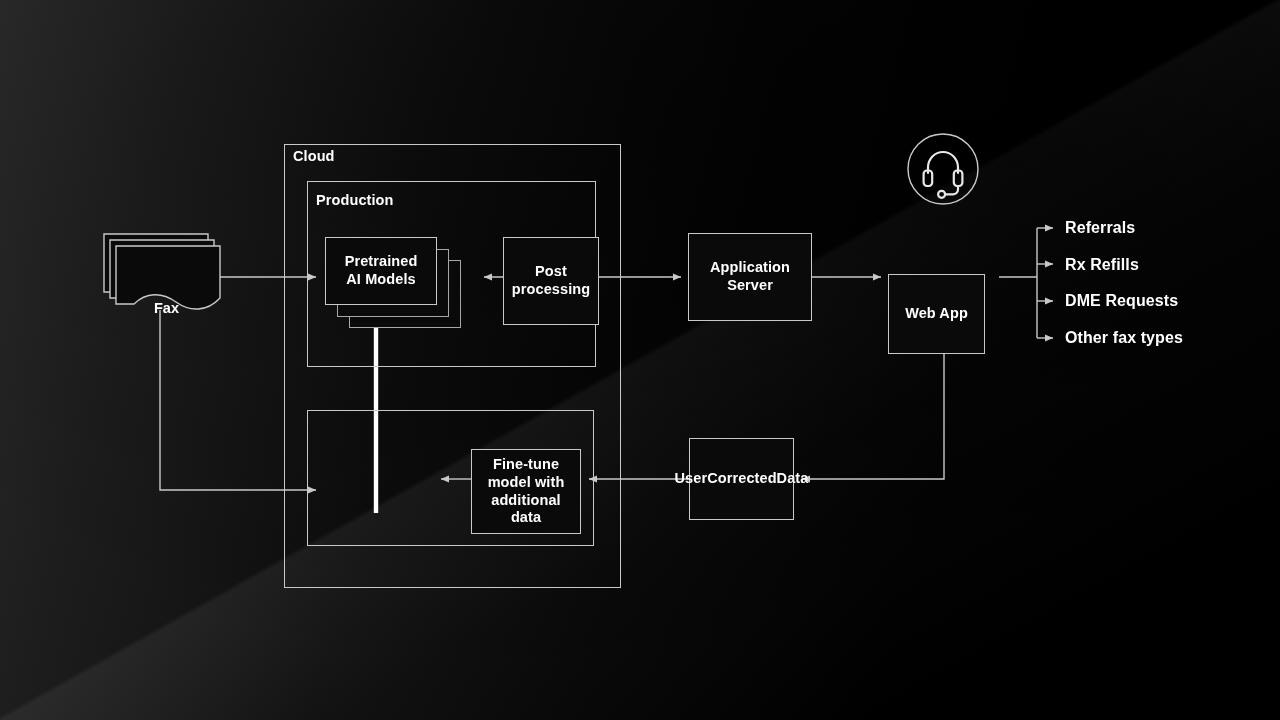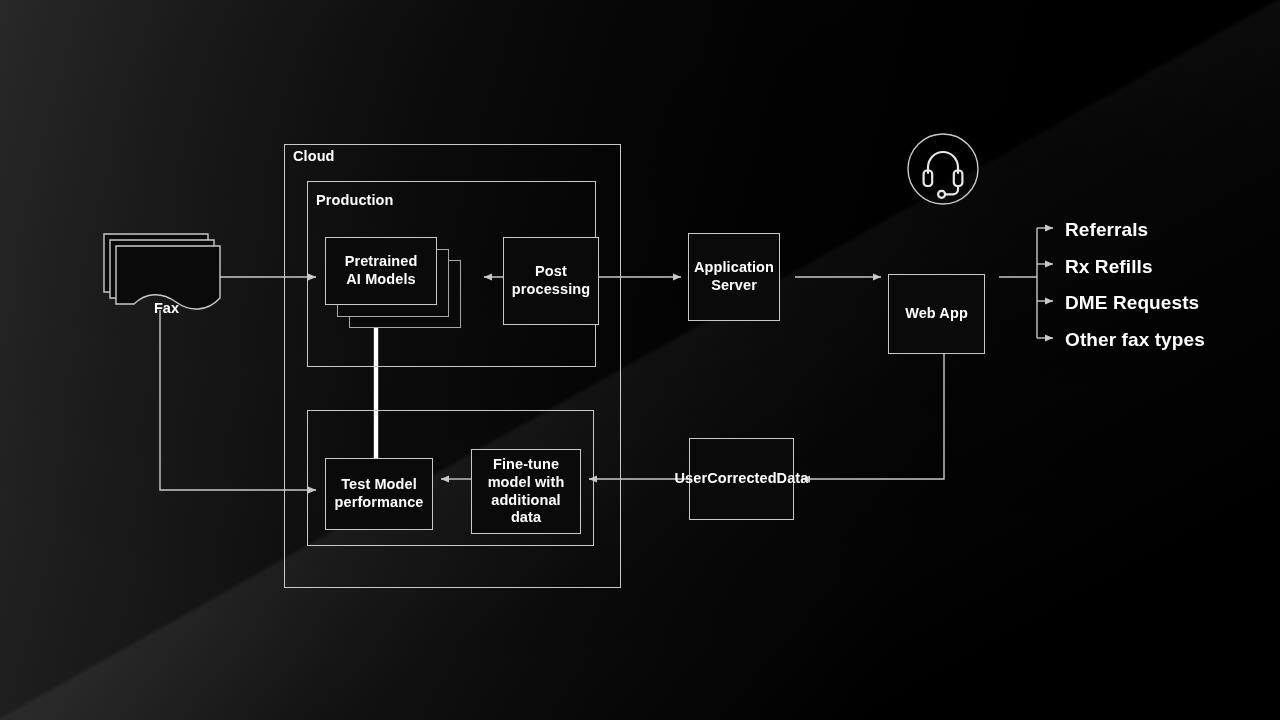--- a/index.html
+++ b/index.html
@@ -12,21 +12,21 @@
     background:linear-gradient(to bottom right, rgba(0,0,0,0) 0%, rgba(0,0,0,0) 49.7%, rgba(150,150,150,0.115) 50.1%, rgba(90,90,90,0.07) 63%, rgba(0,0,0,0) 85%, rgba(0,0,0,0) 100%);}
   .bg-vig{position:absolute;inset:0;
     background:radial-gradient(130% 115% at 78% 22%, rgba(0,0,0,0.55) 0%, rgba(0,0,0,0.15) 45%, rgba(0,0,0,0) 75%);}
   svg#wires{position:absolute;inset:0;width:1280px;height:720px;}
   .node{position:absolute;box-sizing:border-box;border:1.4px solid #c9c9c9;background:#0a0a0a;
         color:#fff;display:flex;align-items:center;justify-content:center;text-align:center;
         font-size:14.5px;font-weight:700;line-height:1.22;letter-spacing:.1px;}
   .ghost{position:absolute;box-sizing:border-box;border:1.4px solid #a8a8a8;background:#0a0a0a;}
   .group{position:absolute;box-sizing:border-box;border:1.4px solid #c9c9c9;background:transparent;}
   .group-label{position:absolute;color:#fff;font-size:14.5px;font-weight:700;letter-spacing:.1px;}
-  .out-label{position:absolute;color:#fff;font-size:19px;font-weight:700;white-space:nowrap;letter-spacing:.1px;}
+  .out-label{position:absolute;color:#fff;font-size:16px;font-weight:700;white-space:nowrap;letter-spacing:.1px;}
   .fax-wrap{position:absolute;}
   .fax-text{position:absolute;color:#fff;font-size:14.5px;font-weight:700;}
   .headset{position:absolute;}
 </style>
 </head>
 <body>
 
 <div id="stage">
   <div class="bg-base"></div>
   <div class="bg-diag"></div>
@@ -98,21 +98,21 @@
   <div class="node" style="left:325px;top:237px;width:112px;height:68px;flex-direction:column;">
     <span>Pretrained</span>
     <span>AI Models</span>
   </div>
 
   <div class="node" style="left:491px;top:237px;width:96px;height:88px;flex-direction:column;margin-left:12px;">
     <span>Post</span>
     <span>processing</span>
   </div>
 
-  <div class="node" style="left:688px;top:233px;width:92px;height:88px;flex-direction:column;">
+  <div class="node" style="left:688px;top:233px;width:124px;height:88px;flex-direction:column;">
     <span>Application</span>
     <span>Server</span>
   </div>
 
   <div class="node" style="left:888px;top:236px;width:97px;height:80px;margin-top:38px;">
     <span>Web App</span>
   </div>
 
   <div class="node" style="left:689px;top:438px;width:105px;height:82px;flex-direction:row;">
     <span>User</span>
@@ -120,24 +120,20 @@
     <span>Data</span>
   </div>
 
   <div class="node" style="left:471px;top:449px;width:110px;height:85px;flex-direction:column;">
     <span>Fine-tune</span>
     <span>model with</span>
     <span>additional</span>
     <span>data</span>
   </div>
 
-  <div class="node" style="left:325px;top:458px;width:108px;height:72px;flex-direction:column;">
-    <span>Test Model</span>
-    <span>performance</span>
-  </div>
 
   <div class="headset" style="left:906px;top:132px;width:74px;height:74px;">
     <svg width="74" height="74" viewBox="0 0 74 74" xmlns="http://www.w3.org/2000/svg">
       <circle cx="37" cy="37" r="35" fill="none" stroke="#c9c9c9" stroke-width="1.4"></circle>
       <path d="M22,41 V35.5 C22,26.6 28.8,20 37,20 C45.2,20 52,26.6 52,35.5 V41" fill="none" stroke="#e8e8e8" stroke-width="2.2" stroke-linecap="round"></path>
       <rect x="17.6" y="38.5" width="8.6" height="15.5" rx="3.4" fill="none" stroke="#e8e8e8" stroke-width="2.2"></rect>
       <rect x="47.8" y="38.5" width="8.6" height="15.5" rx="3.4" fill="none" stroke="#e8e8e8" stroke-width="2.2"></rect>
       <path d="M52,54 V57.5 C52,60.4 49.7,62.3 46.6,62.3 H39.5" fill="none" stroke="#e8e8e8" stroke-width="2.2" stroke-linecap="round"></path>
       <circle cx="35.6" cy="62.3" r="3.5" fill="none" stroke="#e8e8e8" stroke-width="2.2"></circle>
     </svg>

